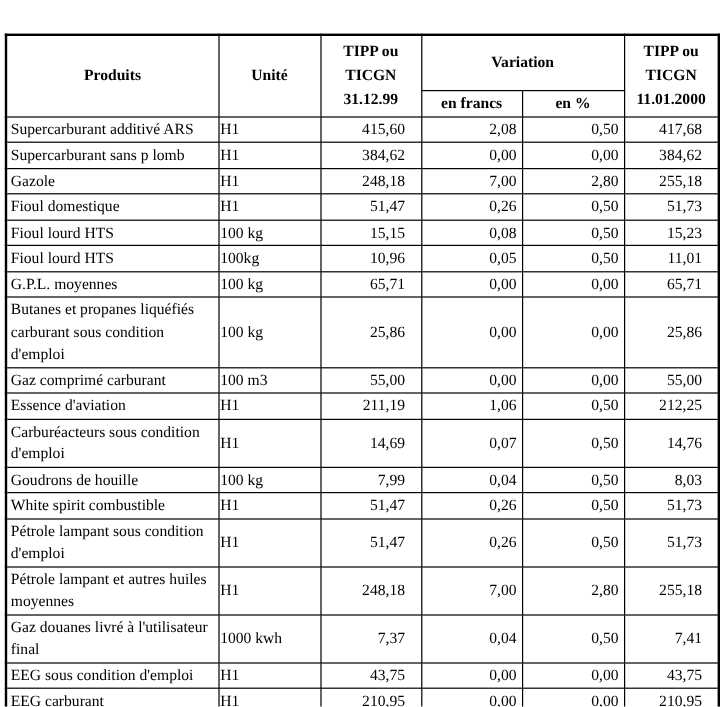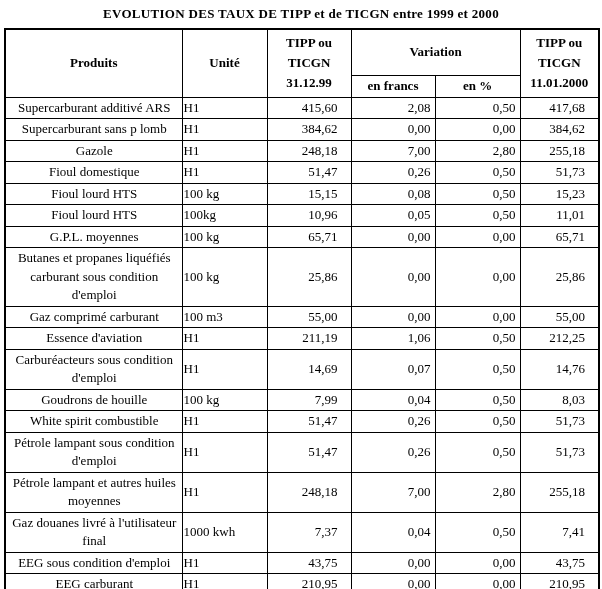--- a/index.html
+++ b/index.html
@@ -49,42 +49,41 @@
   }
   tr.header-top { height: 46px; }
   tr.header-sub { height: 22px; }
   .hdr-stack div { line-height: 20px; }
   .tax-table td {
     line-height: 18.5px;
     padding-top: 1px;
     padding-bottom: 1px;
   }
   td.col-produit {
-    text-align: center;
+    text-align: left;
     padding-left: 3px;
     padding-right: 2px;
   }
   td.col-unite { text-align: left; }
   td.num { text-align: right; }
   td.pad-lg { padding-right: 13px; padding-left: 24px; }
   td.pad-sm { padding-right: 4px; margin-left: 16px; }
   .source {
     position: absolute;
     left: 4px;
     top: 575px;
     font-size: 11.5px;
     font-style: italic;
   }
 </style>
 </head>
 <body>
 
 <div class="page">
 
-  <div class="title">EVOLUTION DES TAUX DE TIPP et de TICGN entre 1999 et 2000</div>
 
   <table class="tax-table">
     <colgroup>
       <col style="width:177px">
       <col style="width:85px">
       <col style="width:84px">
       <col style="width:84px">
       <col style="width:85px">
       <col style="width:79px">
     </colgroup>

